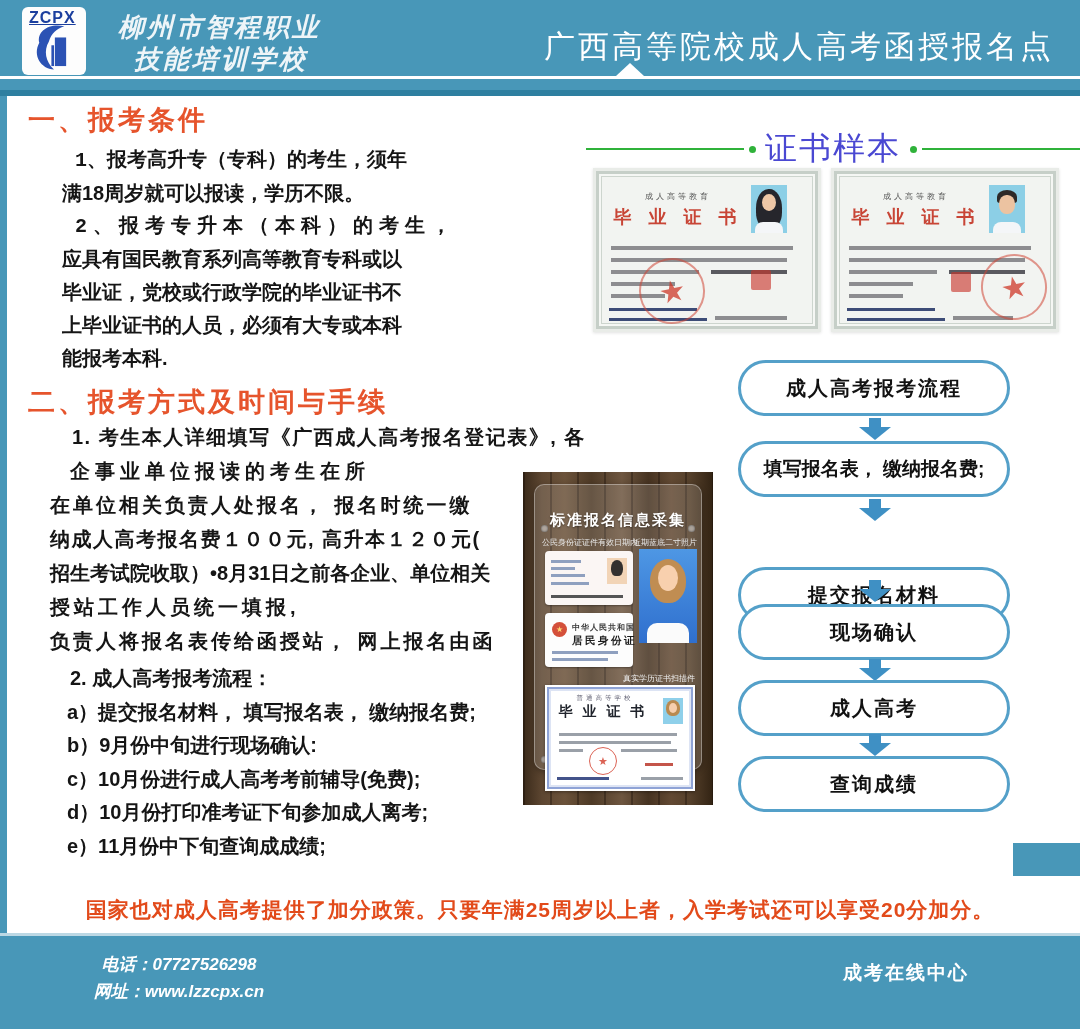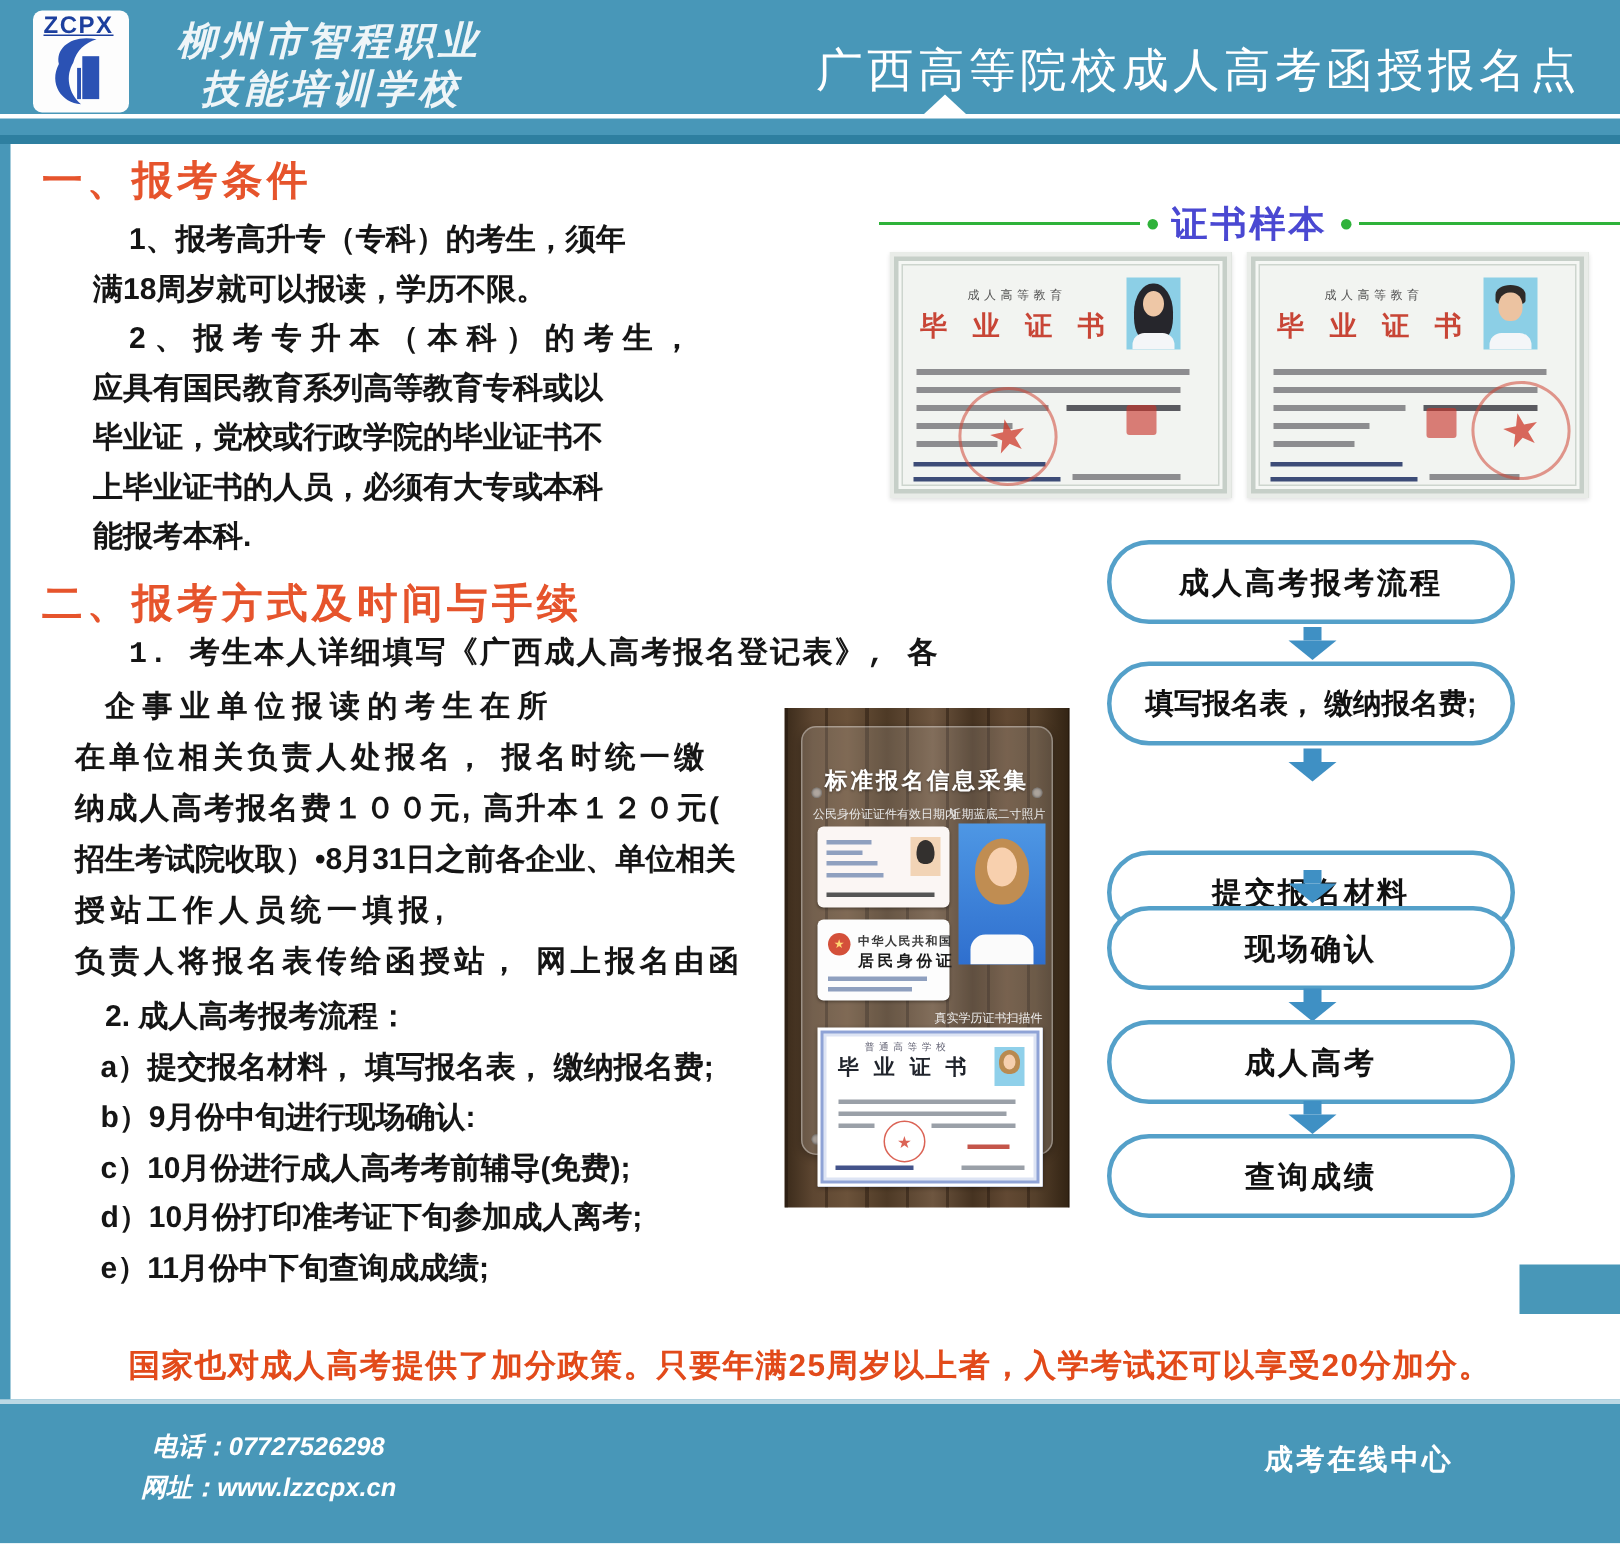--- a/index.html
+++ b/index.html
@@ -25,30 +25,30 @@
 
   
   .sec-h{position:absolute;left:28px;font-size:27px;font-weight:bold;color:#e6542c;letter-spacing:3px;white-space:nowrap;}
   #sec1h{top:102px;}
   #sec2h{top:384px;}
   .body-block{position:absolute;font-weight:bold;color:#151515;font-size:20px;}
   .sec1-body{left:50px;top:144px;line-height:33px;}
   .sec2-body{left:50px;top:420px;line-height:34px;}
   .list2{left:60px;top:662px;line-height:33.5px;}
   .l{white-space:nowrap;}
-  .ml25{margin-left:36px;} .ml22{margin-left:36px;font-family:Liberation Mono, monospace;} .ml12{margin-left:12px;}
+  .ml25{margin-left:25px;font-family:Liberation Mono, monospace;} .ml22{margin-left:22px;} .ml12{margin-left:12px;}
   .ml10{margin-left:10px;} .ml7{margin-left:7px;}
   .ls6{letter-spacing:6px;} .ls5{letter-spacing:5px;margin-left:20px;} .ls4{letter-spacing:4px;}
   .ls3{letter-spacing:3px;} .ls1{letter-spacing:1.5px;}
 
   
   .cert-rule{position:absolute;left:586px;top:136px;width:494px;height:26px;display:flex;align-items:center;}
   .grule{flex:1;height:2px;background:#2fb23a;}
   .gdot{width:7px;height:7px;border-radius:50%;background:#2fb23a;margin:0 5px;flex:0 0 auto;}
-  .cert-rule-label{font-size:24px;font-weight:bold;color:#4a48d2;letter-spacing:2px;margin:0 4px;flex:0 0 auto;}
+  .cert-rule-label{font-size:32px;font-weight:normal;color:#4a48d2;letter-spacing:2px;margin:0 4px;flex:0 0 auto;}
 
   .cert{position:absolute;top:168px;width:228px;height:164px;background:#f2f4f1;
         box-shadow:inset 0 0 0 3px #e9ece8,inset 0 0 0 6px #c6cfc8,inset 0 0 0 8px #f5f7f4,inset 0 0 0 9px #cdd5ce,
         0 1px 3px rgba(0,0,0,.12);}
   #certL{left:593px;} #certR{left:831px;}
   .cert .edu{position:absolute;top:23px;left:20px;width:130px;text-align:center;font-size:8px;color:#555;letter-spacing:3px;}
   .cert .ctitle{position:absolute;top:37px;left:10px;width:150px;text-align:center;font-size:18px;font-weight:bold;
                 color:#c84536;letter-spacing:6px;white-space:nowrap;}
   .cert .photo{position:absolute;top:17px;left:158px;width:36px;height:48px;background:#8ccfe6;overflow:hidden;}
   .photo i{position:absolute;bottom:0;left:4px;width:28px;height:11px;background:#f4f6f8;border-radius:8px 8px 0 0;}

